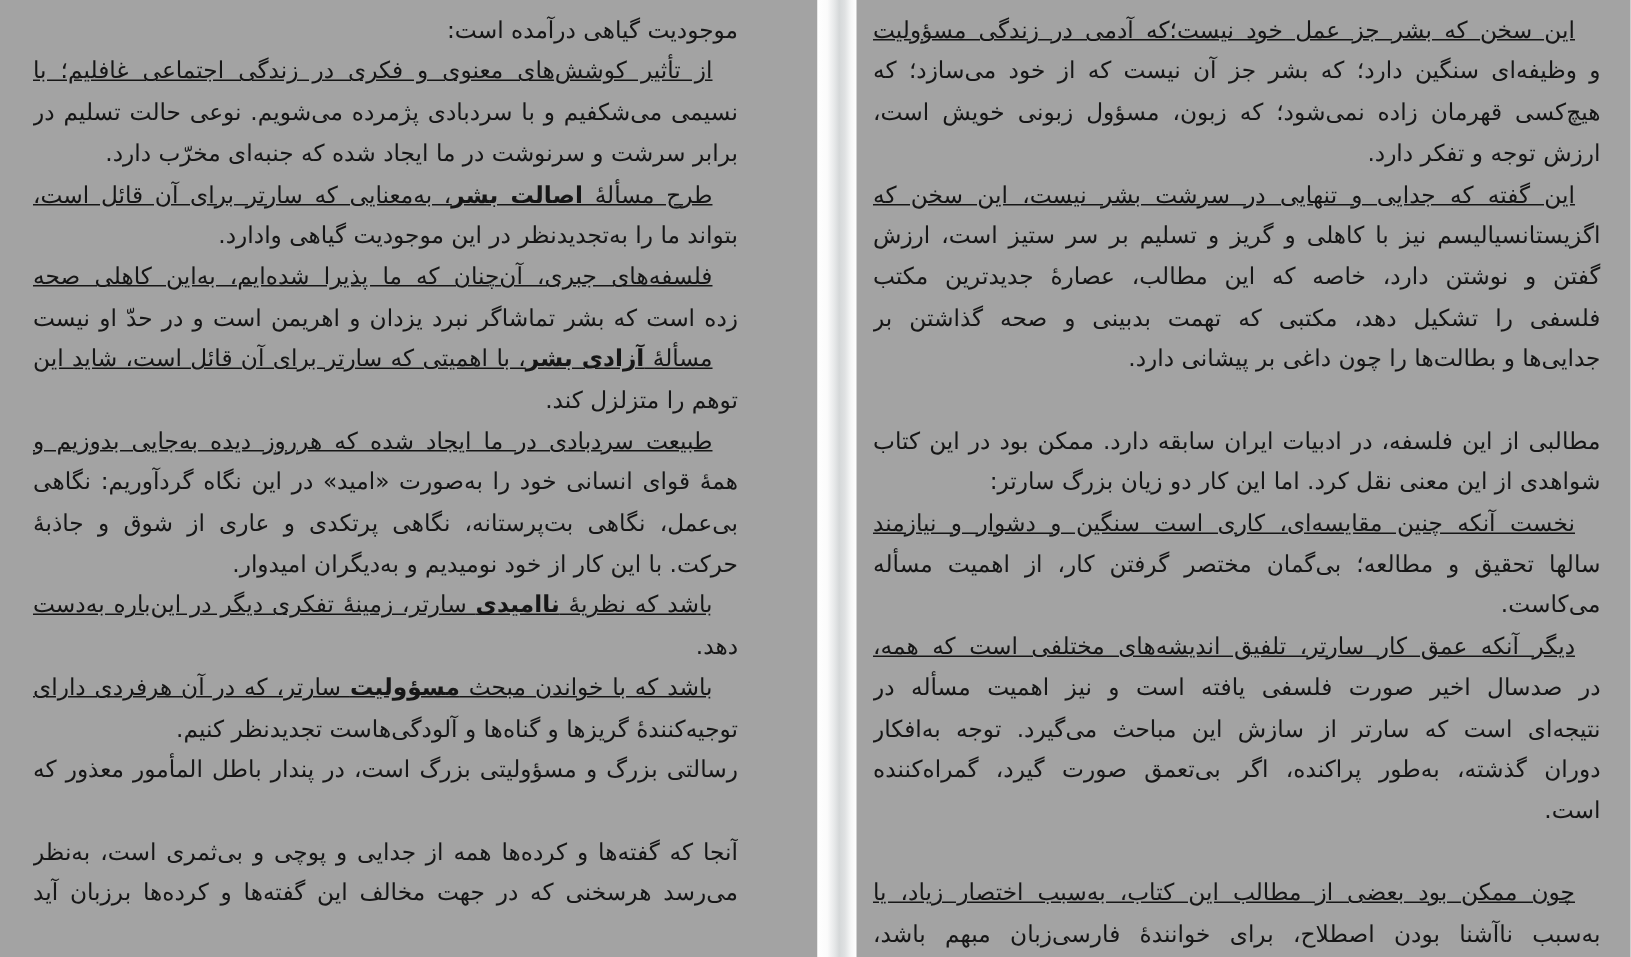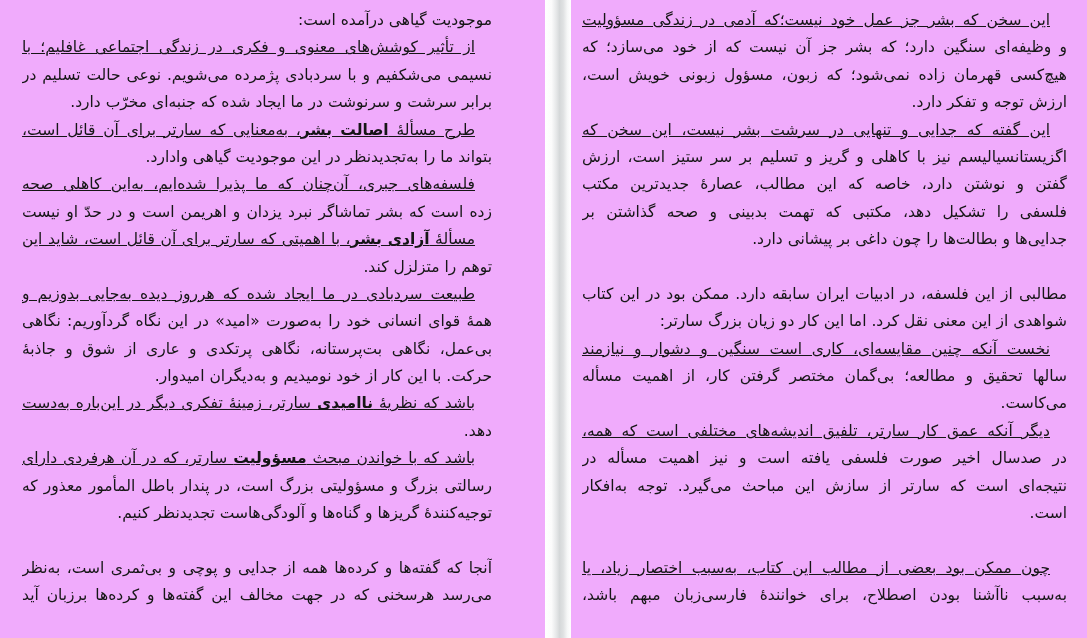--- a/index.html
+++ b/index.html
@@ -17,21 +17,21 @@
     display: flex;
     width: 1087px;
     height: 638px;
     background: #ffffff;
   }
   .page {
     direction: rtl;
     box-sizing: border-box;
     color: #161616;
     font-size: 15.5px;
-    background: #f0abfc;
+    background: #a3a3a3;
   }
   .page-left {
     width: 545px;
     padding: 7px 53px 0 22px;
   }
   .gutter {
     width: 26px;
     height: 638px;
     background: linear-gradient(to right,
       #ffffff 0%,
@@ -91,22 +91,22 @@
         <div class="line"><span>همهٔ قوای انسانی خود را به‌صورت «امید» در این نگاه گردآوریم: نگاهی</span></div>
         <div class="line"><span>بی‌عمل، نگاهی بت‌پرستانه، نگاهی پرتکدی و عاری از شوق و جاذبهٔ</span></div>
         <div class="line end"><span>حرکت. با این کار از خود نومیدیم و به‌دیگران امیدوار.</span></div>
       </div>
       <div class="para">
         <div class="line indent"><span>باشد که نظریهٔ </span><span class="bold">ناامیدی</span><span> سارتر، زمینهٔ تفکری دیگر در این‌باره به‌دست</span></div>
         <div class="line end"><span>دهد.</span></div>
       </div>
       <div class="para">
         <div class="line indent"><span>باشد که با خواندن مبحث </span><span class="bold">مسؤولیت</span><span> سارتر، که در آن هرفردی دارای</span></div>
+        <div class="line end"><span>توجیه‌کنندهٔ گریزها و گناه‌ها و آلودگی‌هاست تجدیدنظر کنیم.</span></div>
         <div class="line"><span>رسالتی بزرگ و مسؤولیتی بزرگ است، در پندار باطل المأمور معذور که</span></div>
-        <div class="line end"><span>توجیه‌کنندهٔ گریزها و گناه‌ها و آلودگی‌هاست تجدیدنظر کنیم.</span></div>
       </div>
       <div class="para gap">
         <div class="line"><span>آنجا که گفته‌ها و کرده‌ها همه از جدایی و پوچی و بی‌ثمری است، به‌نظر</span></div>
         <div class="line"><span>می‌رسد هرسخنی که در جهت مخالف این گفته‌ها و کرده‌ها برزبان آید</span></div>
       </div>
     </div>
   <div class="gutter"></div>
   <div class="page page-right">
       <div class="para">
         <div class="line indent"><span>این سخن که بشر جز عمل خود نیست؛که آدمی در زندگی مسؤولیت</span></div>
@@ -127,20 +127,21 @@
       </div>
       <div class="para">
         <div class="line indent"><span>نخست آنکه چنین مقایسه‌ای، کاری است سنگین و دشوار و نیازمند</span></div>
         <div class="line"><span>سالها تحقیق و مطالعه؛ بی‌گمان مختصر گرفتن کار، از اهمیت مسأله</span></div>
         <div class="line end"><span>می‌کاست.</span></div>
       </div>
       <div class="para">
         <div class="line indent"><span>دیگر آنکه عمق کار سارتر، تلفیق اندیشه‌های مختلفی است که همه،</span></div>
         <div class="line"><span>در صدسال اخیر صورت فلسفی یافته است و نیز اهمیت مسأله در</span></div>
         <div class="line"><span>نتیجه‌ای است که سارتر از سازش این مباحث می‌گیرد. توجه به‌افکار</span></div>
+        <div class="line"><span>دوران گذشته، به‌طور پراکنده، اگر بی‌تعمق صورت گیرد، گمراه‌کننده</span></div>
         <div class="line end"><span>است.</span></div>
       </div>
       <div class="para gap">
         <div class="line indent"><span>چون ممکن بود بعضی از مطالب این کتاب، به‌سبب اختصار زیاد، یا</span></div>
         <div class="line"><span>به‌سبب ناآشنا بودن اصطلاح، برای خوانندهٔ فارسی‌زبان مبهم باشد،</span></div>
       </div>
     </div>
 </div>
 
 </body></html>

